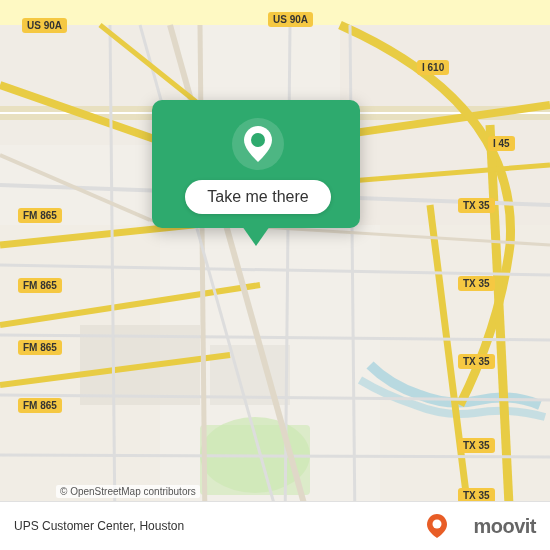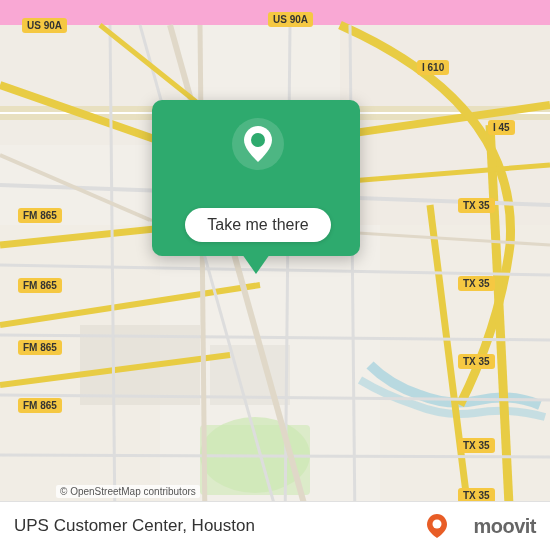--- a/index.html
+++ b/index.html
@@ -8,21 +8,21 @@
       height: 550px;
       overflow: hidden;
       font-family: Arial, sans-serif;
       position: relative;
     }
 
     #map-container {
       width: 550px;
       height: 550px;
       position: relative;
-      background-color: #f9a8d4;
+      background-color: #fef9c3;
       overflow: hidden;
     }
 
     
     #map-svg {
       position: absolute;
       top: 0; left: 0;
       width: 100%; height: 100%;
     }
 
@@ -33,21 +33,20 @@
       left: 152px;
       width: 208px;
       background: #2eaa6e;
       border-radius: 10px;
       display: flex;
       flex-direction: column;
       align-items: center;
       padding: 18px 20px 14px 24px;
       box-shadow: 0 4px 16px rgba(0,0,0,0.25);
       z-index: 10;
-      gap: 28px;
     }
 
     #popup-card::after {
       content: '';
       position: absolute;
       bottom: -18px;
       left: 50%;
       transform: translateX(-50%);
       width: 0;
       height: 0;
@@ -84,21 +83,21 @@
       background: white;
       display: flex;
       align-items: center;
       justify-content: space-between;
       padding: 10px 14px 10px 14px;
       border-top: 1px solid #e0e0e0;
       z-index: 20;
     }
 
     #bottom-bar-text {
-      font-size: 17px;
+      font-size: 12px;
       color: #333;
       font-weight: 500;
     }
 
     #moovit-logo {
       display: flex;
       align-items: center;
       gap: 22px;
     }
 
@@ -197,21 +196,21 @@
     <line x1="100" y1="0" x2="300" y2="160" stroke="#e8cc44" stroke-width="5"></line>
     <line x1="300" y1="160" x2="550" y2="140" stroke="#e8cc44" stroke-width="5"></line>
 
     <line x1="0" y1="130" x2="150" y2="195" stroke="#e0d8c8" stroke-width="4"></line>
     <line x1="150" y1="195" x2="550" y2="220" stroke="#e0d8c8" stroke-width="3"></line>
   </svg>
 
   <div class="road-label" style="top: 18px; left: 22px;">US 90A</div>
   <div class="road-label" style="top: 12px; left: 268px;">US 90A</div>
   <div class="road-label" style="top: 60px; left: 417px;">I 610</div>
-  <div class="road-label" style="top: 120px; left: 488px;">I 45</div>
+  <div class="road-label" style="top: 136px; left: 488px;">I 45</div>
   <div class="road-label" style="top: 208px; left: 18px;">FM 865</div>
   <div class="road-label" style="top: 278px; left: 18px;">FM 865</div>
   <div class="road-label" style="top: 340px; left: 18px;">FM 865</div>
   <div class="road-label" style="top: 398px; left: 18px;">FM 865</div>
   <div class="road-label" style="top: 198px; left: 458px;">TX 35</div>
   <div class="road-label" style="top: 276px; left: 458px;">TX 35</div>
   <div class="road-label" style="top: 354px; left: 458px;">TX 35</div>
   <div class="road-label" style="top: 438px; left: 458px;">TX 35</div>
   <div class="road-label" style="top: 488px; left: 458px;">TX 35</div>
 

